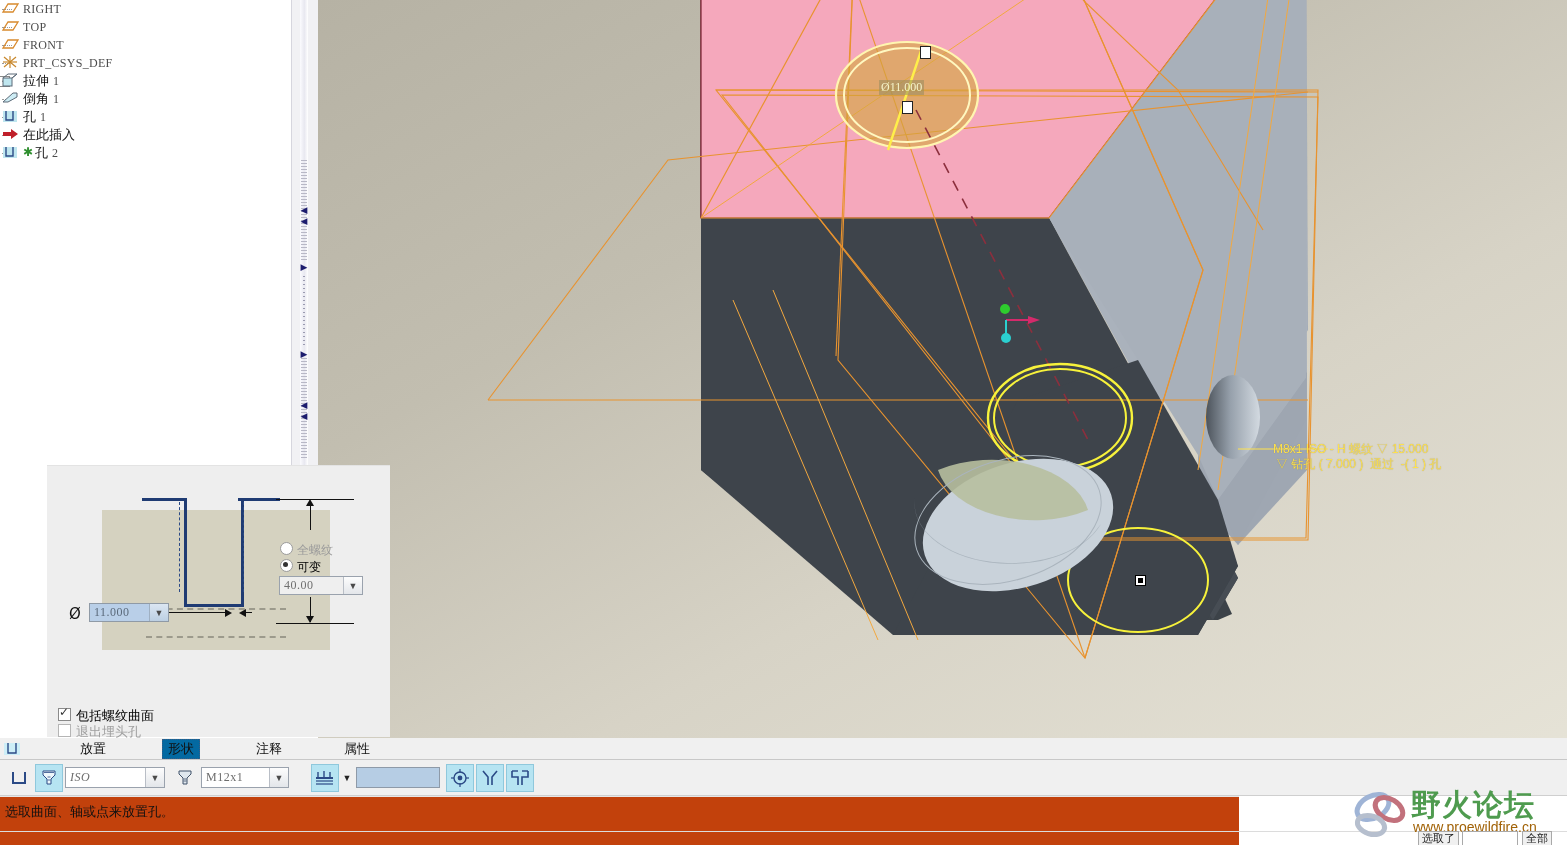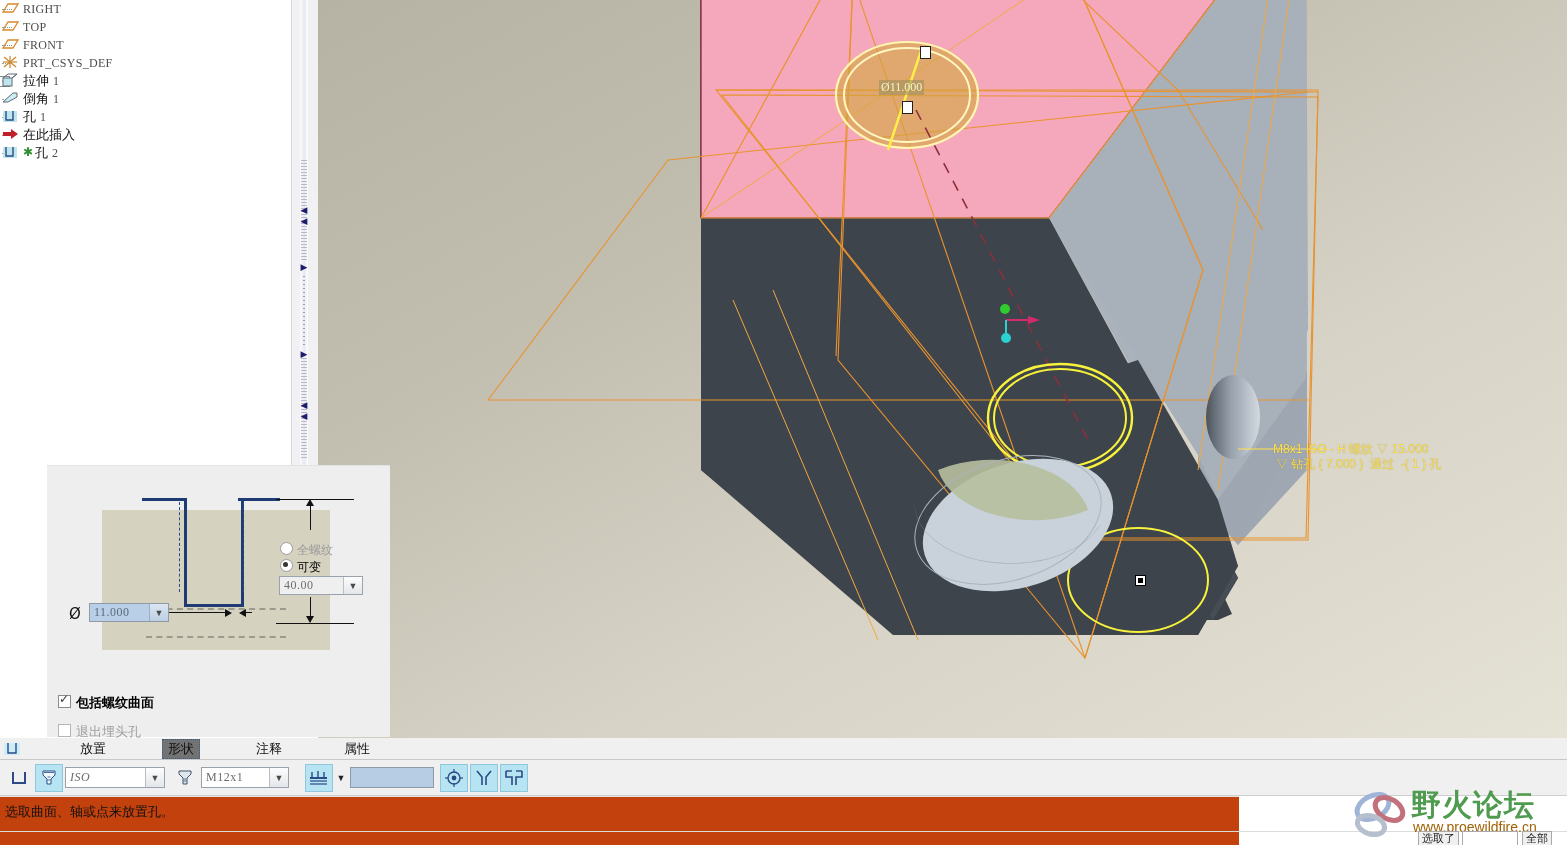--- a/index.html
+++ b/index.html
@@ -109,32 +109,32 @@
   .chk-row.dim{color:#9e9e9e;}
   .chk-row.dim .cb{border-color:#b5b5b5;}
 
   
   #tabbar{
     position:absolute;left:0;top:738px;width:1567px;height:21px;background:#f0f0f0;
     border-bottom:1px solid #c8c8c8;display:flex;align-items:center;
   }
   #tabbar .tico{width:20px;height:16px;margin:0 4px 0 2px;position:relative;}
   .tab{font-size:13px;font-family:"DejaVu Sans",sans-serif;color:#111;padding:1px 6px;margin-right:2px;cursor:default;margin-left:48px;}
-  .tab.active{background:#737373;border:1px dotted #3a5d84;padding:0 5px;}
+  .tab.active{background:#0369a1;border:1px dotted #3a5d84;padding:0 5px;}
 
   
   #optbar{
     position:absolute;left:0;top:760px;width:1567px;height:36px;background:#f0f0f0;
     border-bottom:1px solid #cfcfcf;display:flex;align-items:center;padding-left:5px;box-sizing:border-box;
   }
   .tbtn{width:26px;height:26px;margin-right:2px;display:flex;align-items:center;justify-content:center;
         background:transparent;border:1px solid transparent;}
   .tbtn.sel{background:#b6e4f2;border:1px solid #8fc8dc;}
   #iso-cbo{position:relative;left:0;top:0;width:100px;height:21px;margin-right:6px;font-style:italic;}
-  #size-cbo{position:relative;left:0;top:0;width:88px;height:21px;margin-right:16px;}
+  #size-cbo{position:relative;left:0;top:0;width:88px;height:21px;margin-right:22px;}
   #colorfield{width:82px;height:19px;background:#b6cde4;border:1px solid #8e9aa8;margin:0 6px 0 3px;}
   .dd-sm{width:12px;height:21px;display:flex;align-items:center;justify-content:center;font-size:9px;color:#222;}
 
   
   #statusbar{
     position:absolute;left:0;top:796px;width:1239px;height:49px;background:#c2410c;
     border-top:1px solid #e6e6e6;
   }
   #status-text{position:absolute;left:5px;top:6px;font-size:13px;font-family:"DejaVu Sans",sans-serif;color:#111;}
   #status-div{position:absolute;left:0;top:34px;width:1567px;height:1px;background:#dcdcdc;}
@@ -397,21 +397,21 @@
   <span id="dia-sym">Ø</span>
   <div class="cbo" id="dia-cbo">
     <span class="val">11.000</span>
     <span class="arrow">▼</span>
   </div>
   <div class="dimline" style="left:122px;top:146px;width:58px;height:1px;"></div>
   <div class="arrowR" style="left:178px;top:143px;"></div>
   <div class="arrowL" style="left:192px;top:143px;"></div>
   <div class="dimline" style="left:199px;top:146px;width:6px;height:1px;"></div>
 
-  <div class="chk-row" style="left:11px;top:228px;font-weight:bold;">
+  <div class="chk-row" style="left:11px;top:241px;">
     <span class="cb on"></span><span>包括螺纹曲面</span>
   </div>
   <div class="chk-row dim" style="left:11px;top:257px;">
     <span class="cb"></span><span>退出埋头孔</span>
   </div>
 </div>
 
 <div id="tabbar">
   <span class="tico">
     <svg width="20" height="16">

